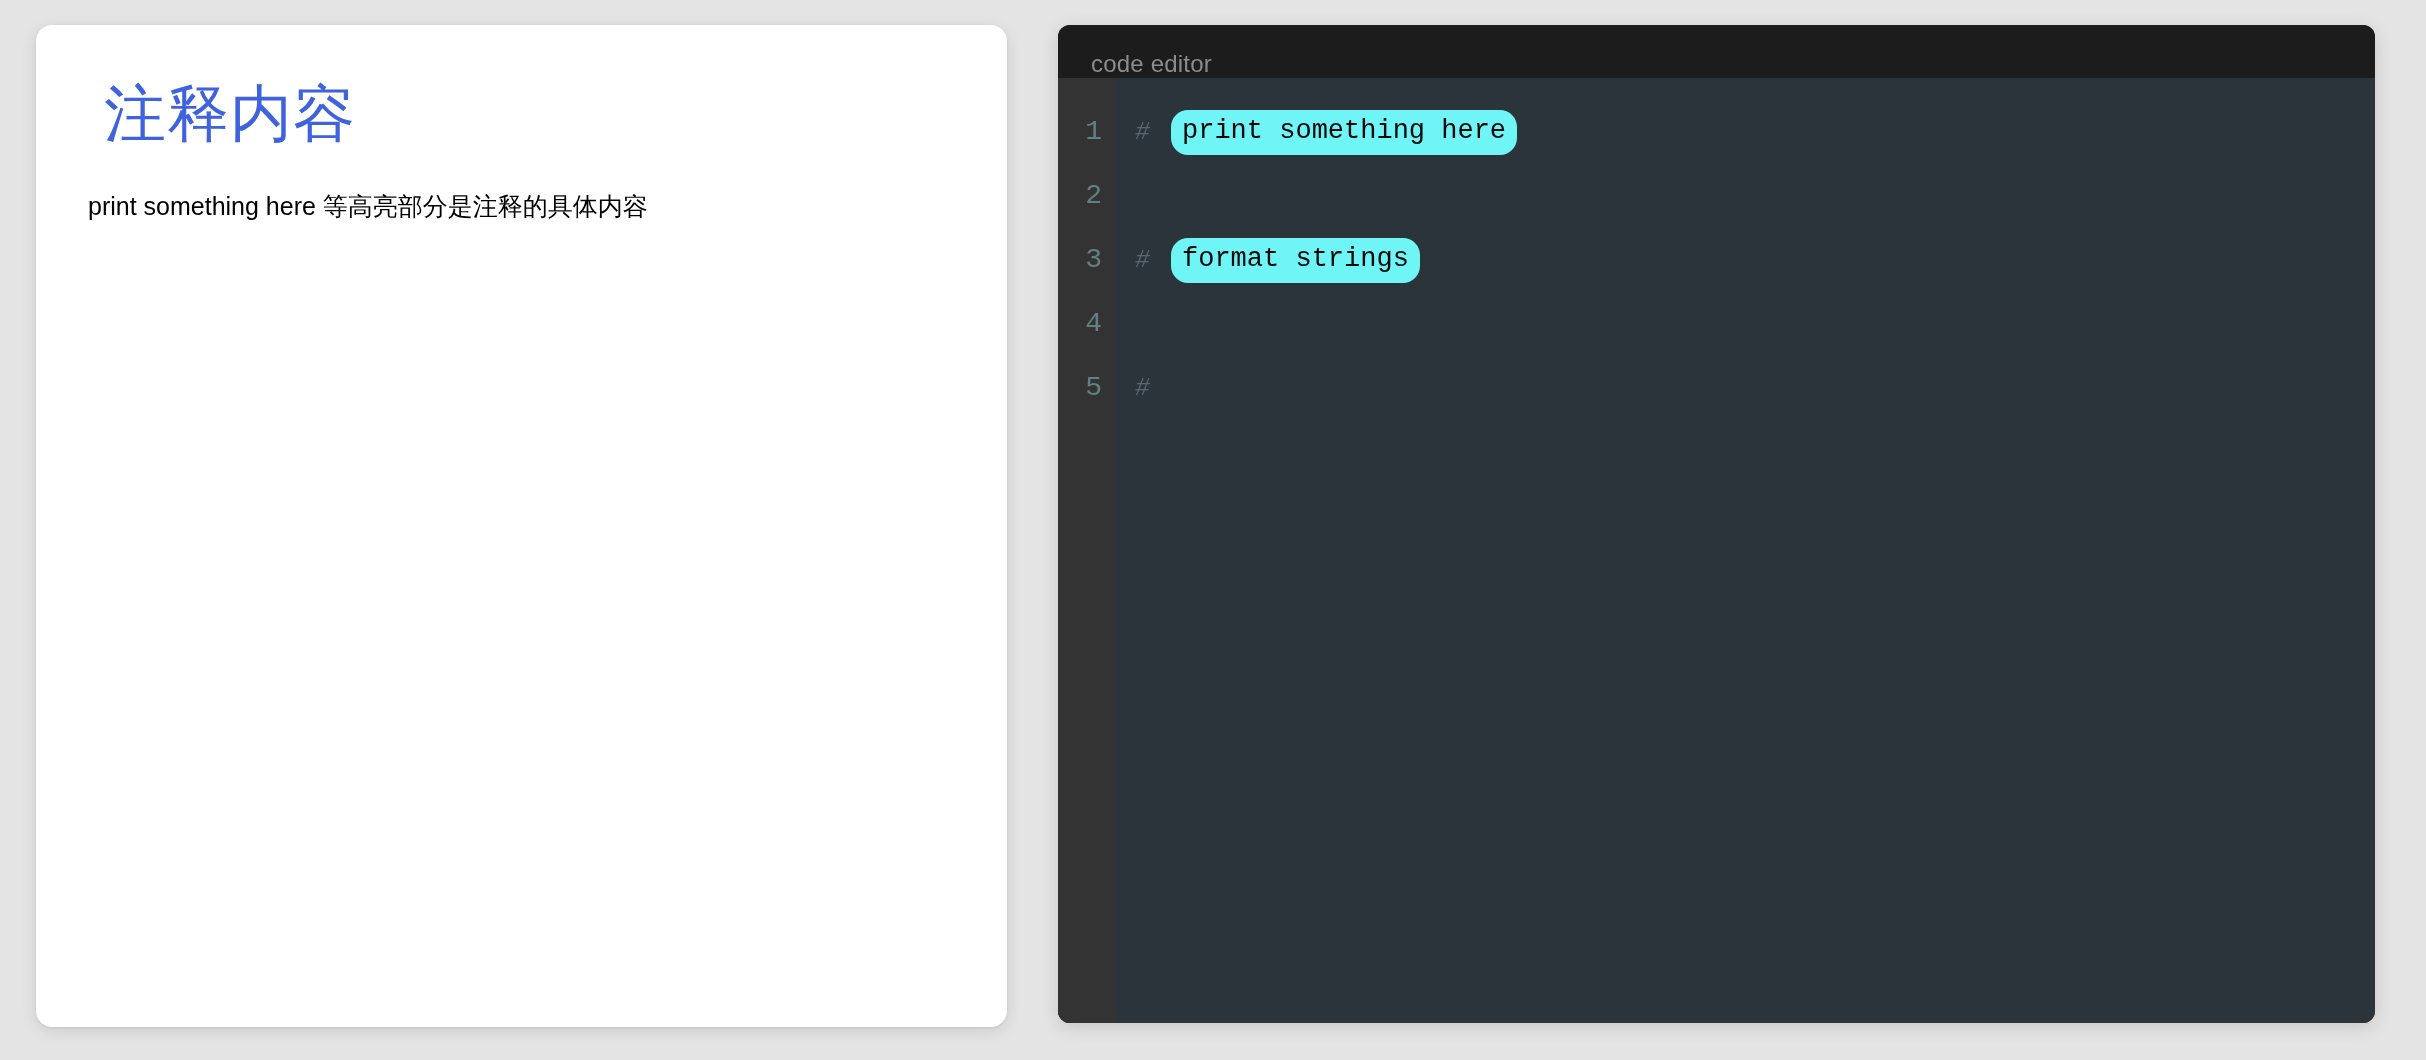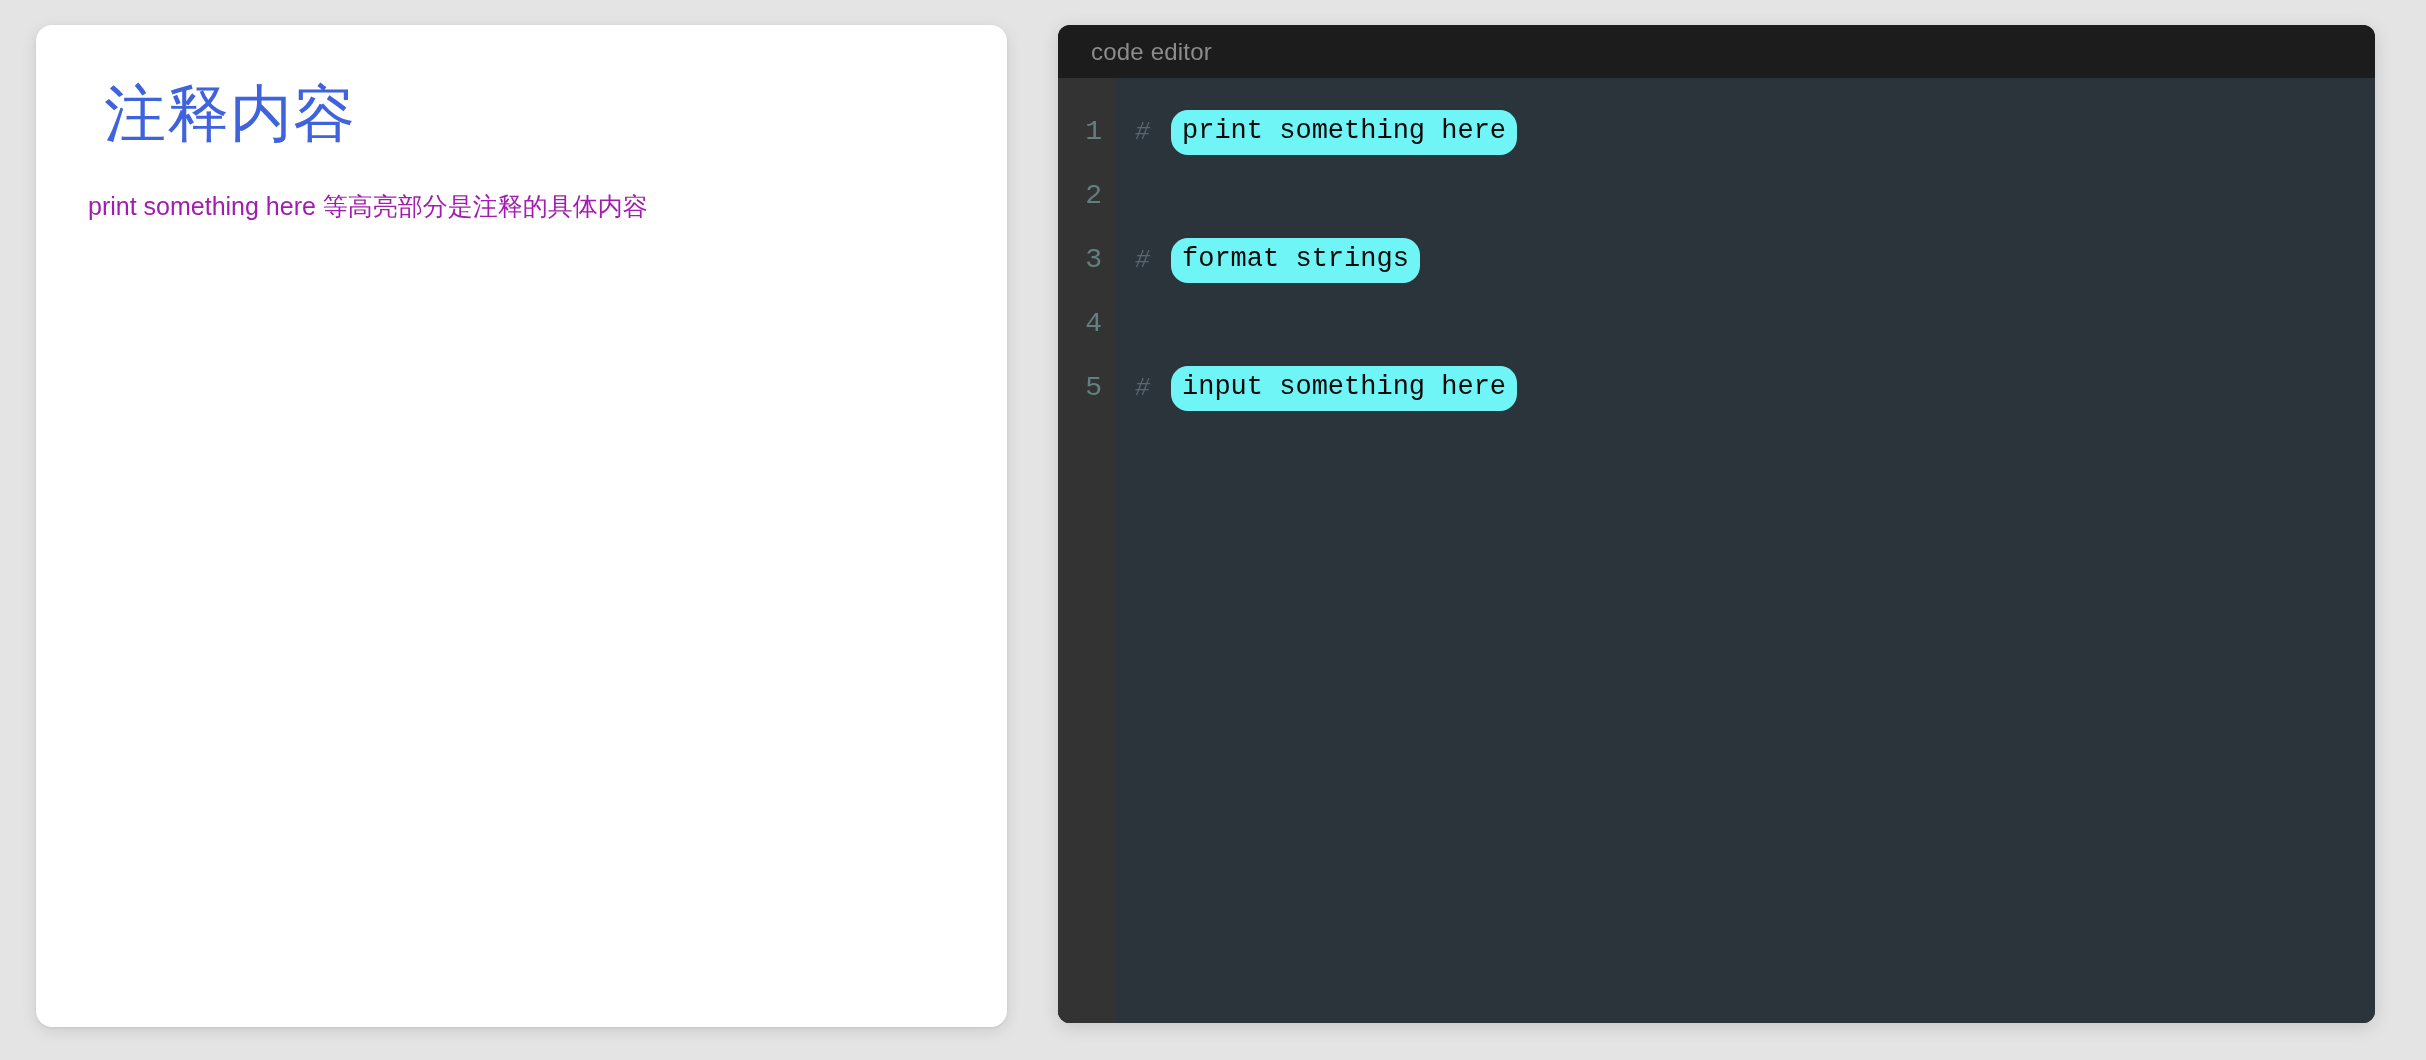--- a/index.html
+++ b/index.html
@@ -41,42 +41,42 @@
     line-height: 1.25;
     font-weight: 400;
     color: #3f63dd;
     letter-spacing: 1px;
   }
 
   .info-subtitle {
     margin: 36px 0 0 0;
     font-size: 25px;
     line-height: 1.4;
-    color: #a21caf;
+    color: #000000;
     font-weight: 400;
   }
 
   
   .editor-panel {
     position: absolute;
     left: 1058px;
     top: 25px;
     width: 1317px;
     height: 998px;
     border-radius: 12px;
     overflow: hidden;
     background: #2b333b;
     box-shadow: 0 4px 18px rgba(0, 0, 0, 0.13);
   }
 
   .editor-titlebar {
     height: 53px;
     background: #1c1c1c;
     display: flex;
-    align-items: center;
+    align-items: flex-end;
     padding-left: 33px;
     box-sizing: border-box;
   }
 
   .editor-title-text {
     color: #8c8c8c;
     font-size: 24px;
     font-family: "Liberation Sans", sans-serif;
     letter-spacing: 0.2px;
   }
@@ -177,20 +177,19 @@
 
         <div class="code-line">
           <span class="hash-mark">#</span>
           <span class="comment-pill">format strings</span>
         </div>
 
         <div class="code-line"></div>
 
         <div class="code-line">
           <span class="hash-mark">#</span>
-          <span class="comment-pill">input something here</span>
         </div>
 
       </div>
     </div>
   </section>
 
 </div>
 
 </body></html>

